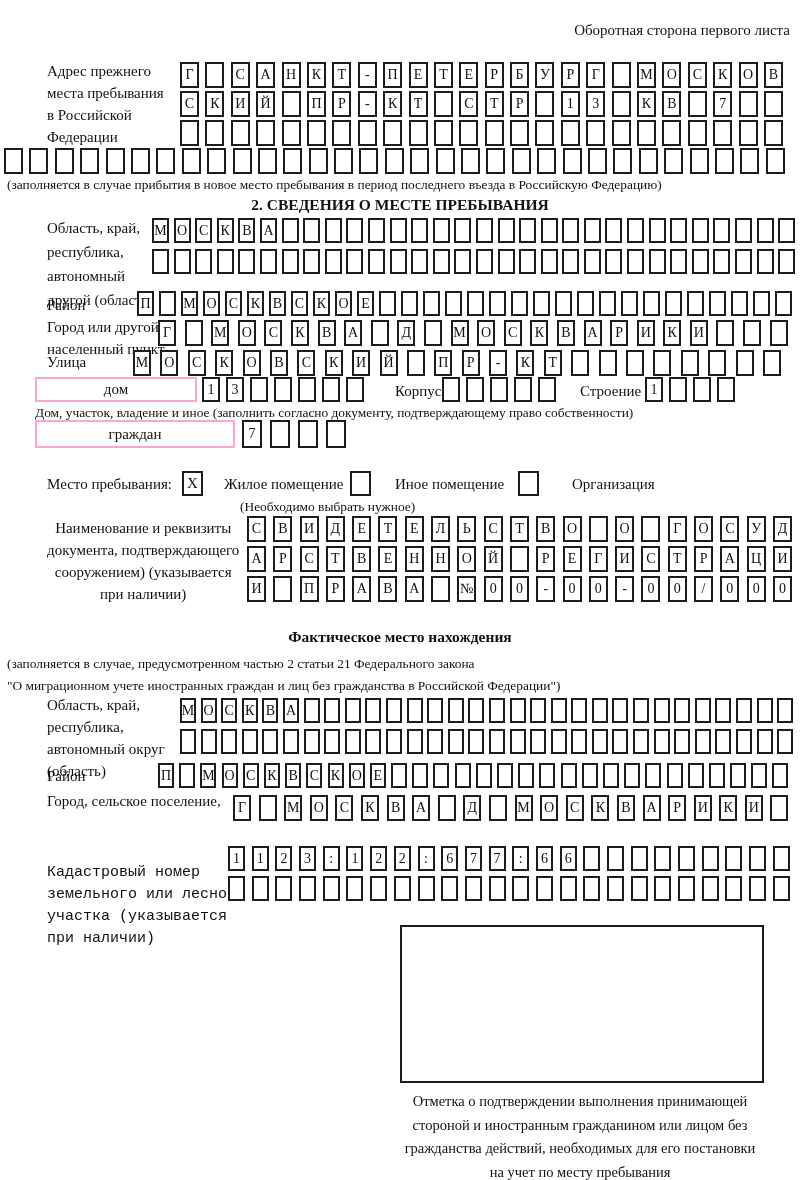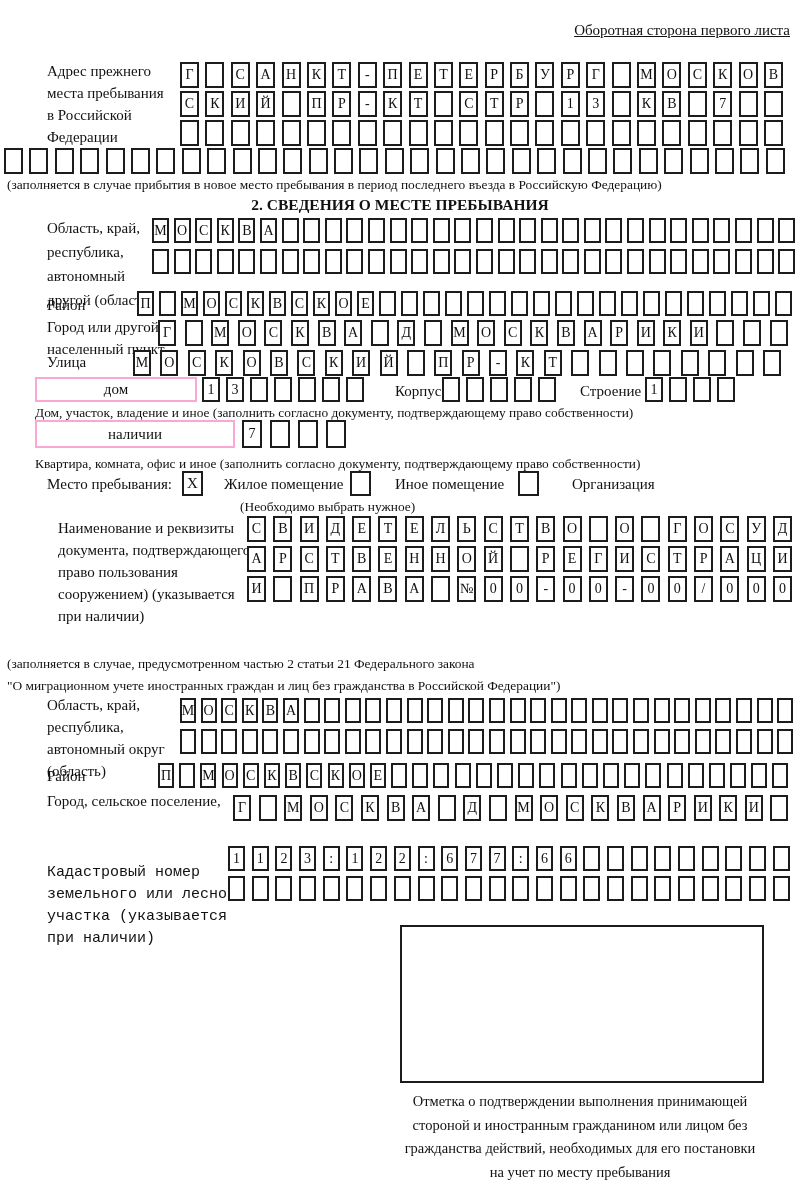--- a/index.html
+++ b/index.html
@@ -1,18 +1,18 @@
 <!DOCTYPE html>
 <html><head>
 <meta charset="utf-8">
 <style>
   html,body{margin:0;padding:0;background:#ffffff;}
   .page{position:relative;width:800px;height:1180px;background:#ffffff;
         font-family:"Liberation Serif",serif;color:#111;overflow:hidden;}
-  .corner{position:absolute;top:22px;right:10px;font-size:15px;text-decoration:underline;}
+  .corner{position:absolute;top:22px;right:10px;font-size:15px;}
   .lbl{position:absolute;font-size:15px;line-height:22px;white-space:nowrap;margin-left:12px;}
   .lbl.lh24 div{line-height:24px;}
   .note{position:absolute;font-size:13.4px;white-space:nowrap;}
   .center{left:0;width:800px;text-align:left;white-space:normal;padding-left:7px;}
   .heading{position:absolute;left:0;width:800px;text-align:center;font-weight:bold;font-size:15.5px;}
   .cellrow{position:absolute;display:flex;}
   .cell{box-sizing:border-box;border:2px solid #1c1c1c;background:#fff;
         display:flex;align-items:center;justify-content:center;
         font-size:14px;font-family:"Liberation Serif",serif;flex:none;}
   .cells-a{gap:6.4px;}  .cells-a .cell{width:19px;height:26px;}
@@ -349,42 +349,40 @@
     </div>
   <div class="lbl" style="left:568px;top:380px;">Строение</div>
   <div class="cellrow cells-house" style="left:645px;top:377px;">
       <span class="cell">1</span>
       <span class="cell"></span>
       <span class="cell"></span>
       <span class="cell"></span>
     </div>
   <div class="note" style="left:35px;top:405px;">Дом, участок, владение и иное (заполнить согласно документу, подтверждающему право собственности)</div>
 
-  <div class="widebox" style="left:35px;top:420px;width:200px;height:28px;">наличии</div>
+  <div class="widebox" style="left:35px;top:420px;width:200px;height:28px;">граждан</div>
   <div class="cellrow cells-apt" style="left:242px;top:420px;">
       <span class="cell">7</span>
       <span class="cell"></span>
       <span class="cell"></span>
       <span class="cell"></span>
     </div>
-  <div class="note" style="left:35px;top:456px;">Квартира, комната, офис и иное (заполнить согласно документу, подтверждающему право собственности)</div>
 
   <div class="lbl" style="left:35px;top:473px;">Место пребывания:</div>
   <div class="cbox" style="left:182px;top:471px;">X</div>
   <div class="lbl" style="left:212px;top:473px;">Жилое помещение</div>
   <div class="cbox" style="left:350px;top:471px;"></div>
   <div class="lbl" style="left:383px;top:473px;">Иное помещение</div>
   <div class="cbox" style="left:518px;top:471px;"></div>
   <div class="lbl" style="left:560px;top:473px;text-align:right;">Организация</div>
   <div class="note" style="left:240px;top:499px;">(Необходимо выбрать нужное)</div>
 
-  <div class="lbl" style="left:46px;top:517px;">
+  <div class="lbl" style="left:35px;top:517px;text-align:center;">
       <div>Наименование и реквизиты</div>
       <div>документа, подтверждающего</div>
-      <div>право пользования</div>
       <div>сооружением) (указывается</div>
       <div>при наличии)</div>
     </div>
   <div class="cellrow cells-g" style="left:247px;top:516px;">
       <span class="cell">С</span>
       <span class="cell">В</span>
       <span class="cell">И</span>
       <span class="cell">Д</span>
       <span class="cell">Е</span>
       <span class="cell">Т</span>
@@ -444,20 +442,21 @@
       <span class="cell">0</span>
       <span class="cell">-</span>
       <span class="cell">0</span>
       <span class="cell">0</span>
       <span class="cell">/</span>
       <span class="cell">0</span>
       <span class="cell">0</span>
       <span class="cell">0</span>
     </div>
 
+  <div class="heading" style="top:628px;">Фактическое место нахождения</div>
   <div class="note center" style="top:653px;line-height:22px;">
       <div>(заполняется в случае, предусмотренном частью 2 статьи 21 Федерального закона</div>
       <div>"О миграционном учете иностранных граждан и лиц без гражданства в Российской Федерации")</div>
     </div>
 
   <div class="lbl" style="left:35px;top:694px;">
       <div>Область, край,</div>
       <div>республика,</div>
       <div>автономный округ</div>
       <div>(область)</div>

